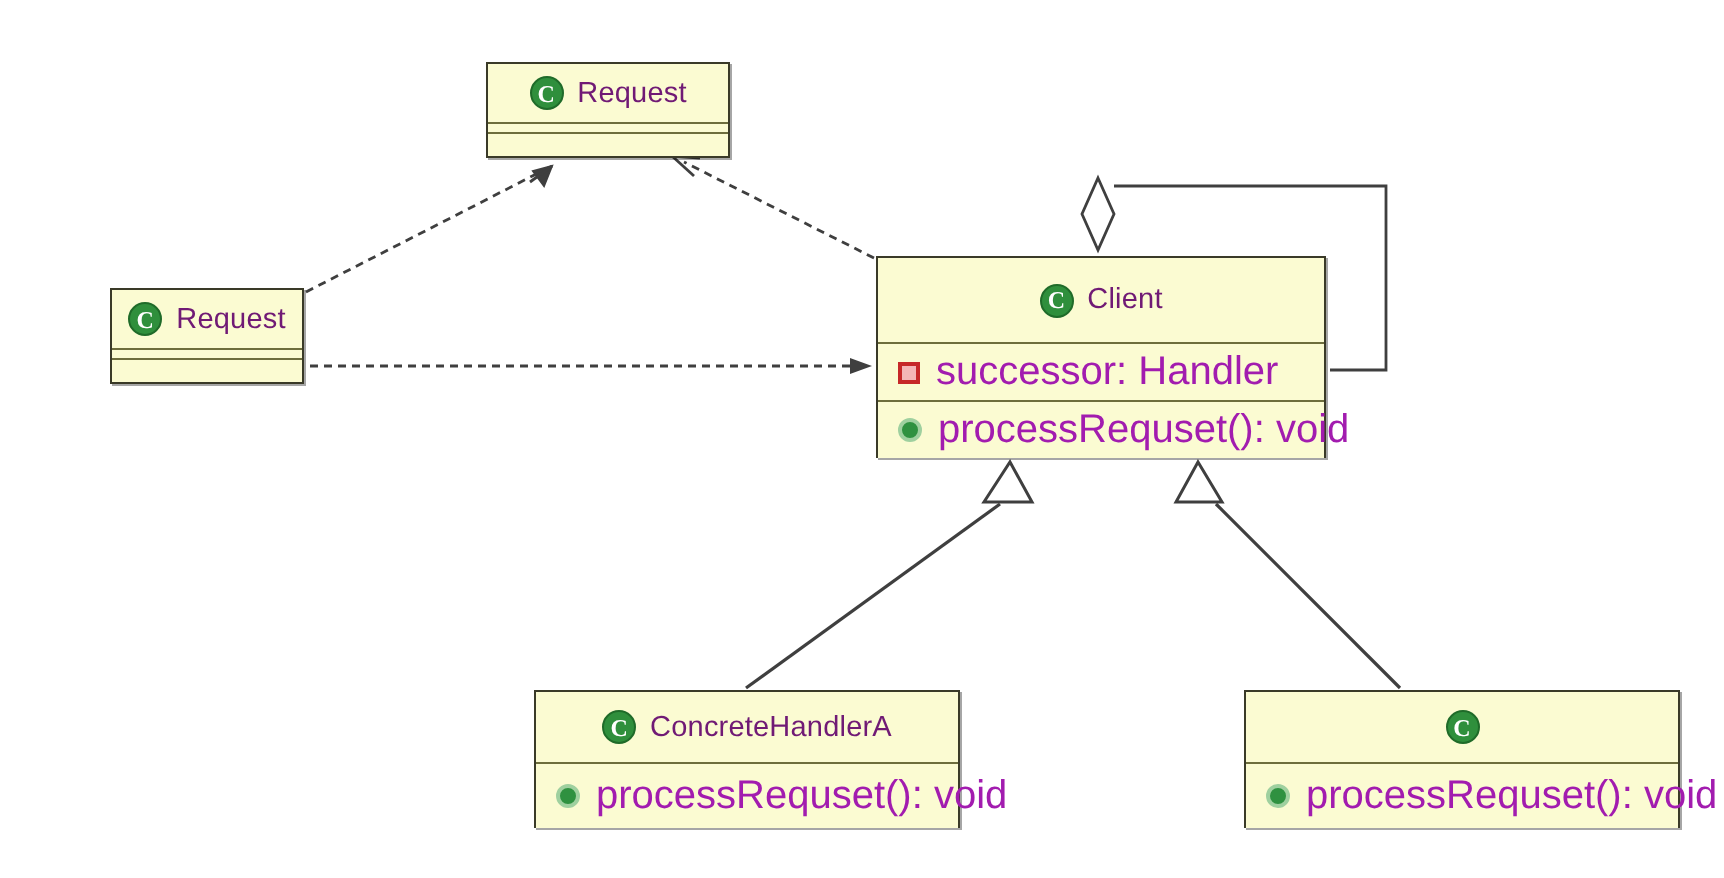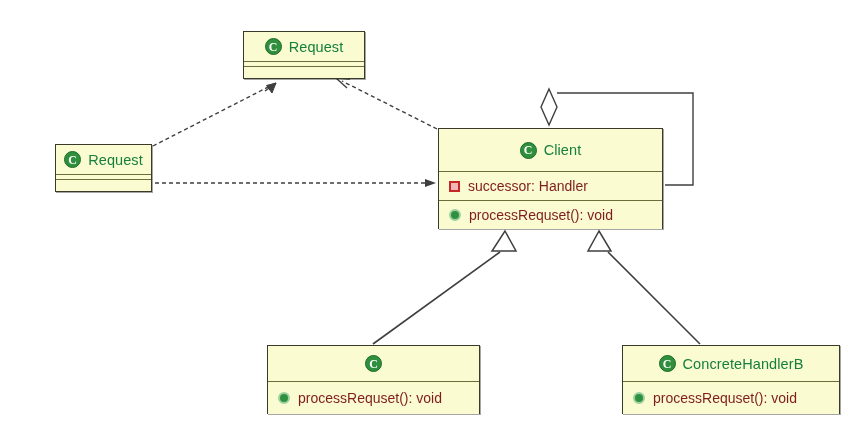--- a/index.html
+++ b/index.html
@@ -37,38 +37,38 @@
     display: flex;
     align-items: center;
     justify-content: center;
     gap: 7px;
     background: #fbfbd2;
     border-bottom: 1px solid #6d6d3c;
     padding: 0 8px;
   }
   .uml-title {
     font-size: 14.5px;
-    color: #15803d;
+    color: #701a75;
     white-space: nowrap;
     letter-spacing: 0.1px;
   }
   .uml-row {
     box-sizing: border-box;
     height: 28px;
     display: flex;
     align-items: center;
     gap: 8px;
     padding: 0 6px 0 10px;
     border-bottom: 1px solid #6d6d3c;
     background: #fbfbd2;
   }
   .uml-row:last-child { border-bottom: none; }
   .uml-row-text {
-    font-size: 14px;
-    color: #7f1d1d;
+    font-size: 20px;
+    color: #a21caf;
     white-space: nowrap;
   }
   
   .uml-thin {
     box-sizing: border-box;
     height: 5px;
     background: #fbfbd2;
     border-bottom: 1px solid #6d6d3c;
   }
   .uml-thin:last-child { border-bottom: none; }
@@ -190,33 +190,33 @@
       <span class="method-icon"></span>
       <span class="uml-row-text">processRequset(): void</span>
     </div>
   </div>
 
   <div class="umlbox" style="left:267px; top:345px; width:213px; height:69px;">
     <div class="uml-header" style="height:36px;">
       <span class="class-icon">
           <span>C</span>
         </span>
+      <span class="uml-title">ConcreteHandlerA</span>
     </div>
     <div class="uml-row" style="height:32px;">
       <span class="method-icon"></span>
       <span class="uml-row-text">processRequset(): void</span>
     </div>
   </div>
 
   <div class="umlbox" style="left:622px; top:345px; width:218px; height:69px;">
     <div class="uml-header" style="height:36px;">
       <span class="class-icon">
           <span>C</span>
         </span>
-      <span class="uml-title">ConcreteHandlerB</span>
     </div>
     <div class="uml-row" style="height:32px;">
       <span class="method-icon"></span>
       <span class="uml-row-text">processRequset(): void</span>
     </div>
   </div>
 
 </div>
 
 </body></html>

